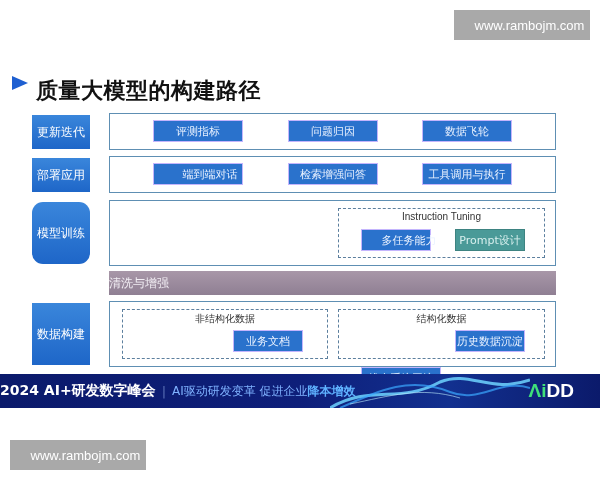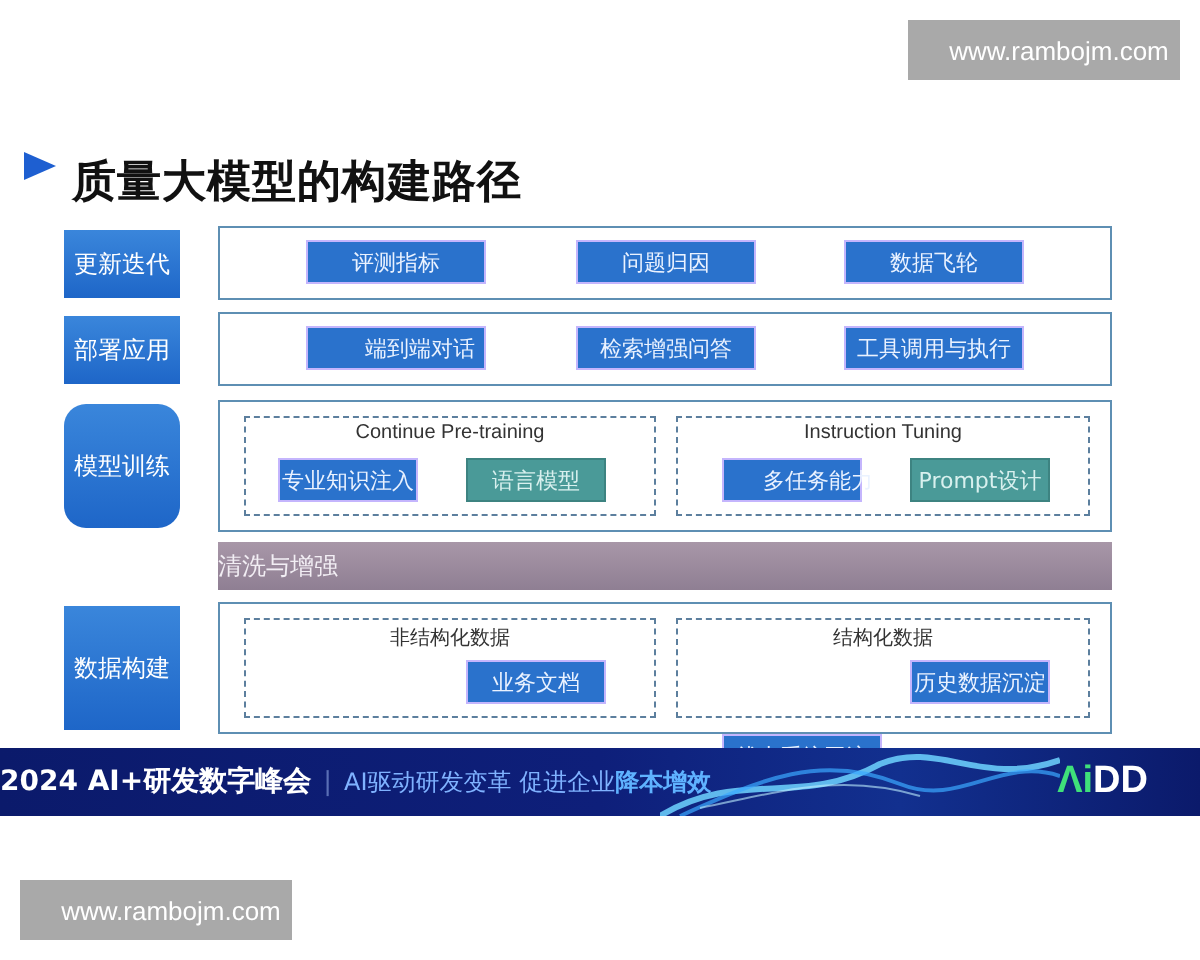--- a/index.html
+++ b/index.html
@@ -113,29 +113,20 @@
     </div>
   <div class="chip" style="left:312px;top:6px;width:90px;">
       <span>工具调用与执行</span>
     </div>
 </div>
 
 <div class="side-label" style="top:202px;height:62px;border-radius:11px;">
   <span>模型训练</span>
 </div>
 <div class="row-box" style="top:200px;height:66px;">
-  <div class="dashed-group" style="left:12px;top:7px;width:206px;height:50px;">
-    <div class="group-title">Continue Pre-training</div>
-    <div class="chip" style="left:16px;top:20px;width:70px;">
-        <span>专业知识注入</span>
-      </div>
-    <div class="chip teal" style="left:110px;top:20px;width:70px;">
-        <span>语言模型</span>
-      </div>
-  </div>
   <div class="dashed-group" style="left:228px;top:7px;width:207px;height:50px;">
     <div class="group-title">Instruction Tuning</div>
     <div class="chip" style="left:22px;top:20px;width:70px;padding-left:26px;">
         <span>多任务能力</span>
       </div>
     <div class="chip teal" style="left:116px;top:20px;width:70px;">
         <span>Prompt设计</span>
       </div>
   </div>
 </div>

